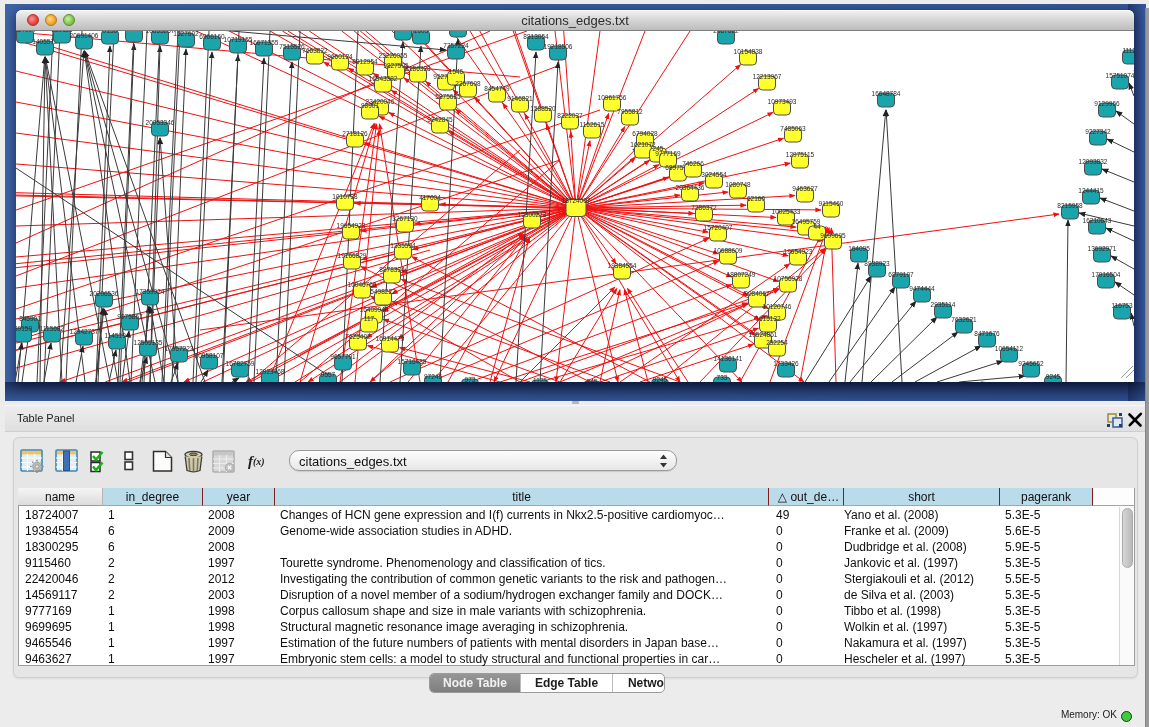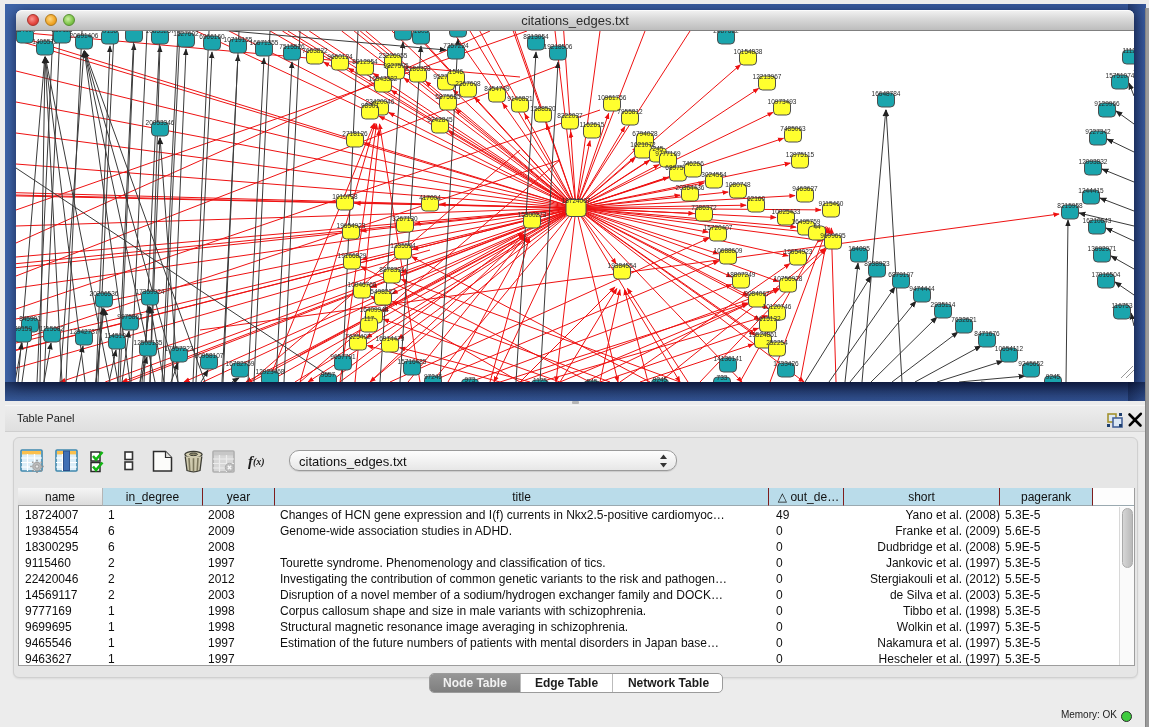--- a/index.html
+++ b/index.html
@@ -23,24 +23,24 @@
 #thead .h3{left:257px;width:494px}
 #thead .h4{left:751px;width:75px;text-align:center;padding-left:5px}
 #thead .h5{left:826px;width:156px}
 #thead .h6{left:982px;width:93px}
 #thead .h7{left:1075px;width:41px;background:#fdfdfd;border-right:none}
 #rows{position:absolute;left:18px;top:507px;width:1100px;font-size:12px;color:#0f0f0f}
 .row{position:relative;height:16px;line-height:16px;white-space:nowrap}
 .row span{position:absolute;overflow:hidden}
 .c0{left:7px;width:90px} .c1{left:90px;width:90px} .c2{left:190px;width:64px}
 .c3{left:262px;width:488px} .c4{left:758px;width:66px}
-.c5{left:826px;width:156px;text-align:right} .c6{left:987px;width:90px}
+.c5{left:826px;width:156px;text-align:left} .c6{left:987px;width:90px}
 #vsb{position:absolute;left:1119px;top:507px;width:15px;height:158px;background:#fafafa;border-left:1px solid #d8d8d8}
 #vsb .th{position:absolute;left:2px;top:1px;width:11px;height:60px;border-radius:6px;background:linear-gradient(90deg,#d6d6d6,#b9b9b9);border:1px solid #aaa}
-#tabs{position:absolute;left:429px;top:673px;width:294px;height:20px;border:1px solid #9b9b9b;border-radius:5px;background:#fff;font-size:12px;font-weight:bold;overflow:hidden}
+#tabs{position:absolute;left:429px;top:673px;width:236px;height:20px;border:1px solid #9b9b9b;border-radius:5px;background:#fff;font-size:12px;font-weight:bold;overflow:hidden}
 #tabs span{position:absolute;top:0;height:20px;line-height:19px;text-align:center}
 #tabs .s0{left:0;width:90px;background:linear-gradient(#969696,#7c7c7c);color:#f2f2f2}
 #tabs .s1{left:90px;width:92px;color:#1c1c1c;border-left:1px solid #bbb}
 #tabs .s2{left:182px;width:112px;color:#1c1c1c;border-left:1px solid #bbb}
 #mem{position:absolute;right:32px;top:709px;font-size:10px;color:#222}
 #memdot{position:absolute;left:1121px;top:711px;width:11px;height:11px;border-radius:50%;background:#3ecb3e;border:1px solid #2c2c2c}
 #rstrip{position:absolute;left:1145px;top:8px;width:4px;height:719px;background:#9a9a9a;border-left:1px solid #848484}
 svg .r{stroke:#ee1111;stroke-width:1;fill:none}
 svg .k{stroke:#3a3a3a;stroke-width:1;fill:none}
 svg .nl{font-size:6.5px;fill:#2b2b2b;text-anchor:middle;font-family:"Liberation Sans",sans-serif}
@@ -1047,20 +1047,21 @@
         <span class="c2">1997</span>
         <span class="c3">Estimation of the future numbers of patients with mental disorders in Japan base…</span>
         <span class="c4">0</span>
         <span class="c5">Nakamura et al. (1997)</span>
         <span class="c6">5.3E-5</span>
       </div>
 <div class="row">
         <span class="c0">9463627</span>
         <span class="c1">1</span>
         <span class="c2">1997</span>
+        <span class="c3">Embryonic stem cells: a model to study structural and functional properties in car…</span>
         <span class="c4">0</span>
         <span class="c5">Hescheler et al. (1997)</span>
         <span class="c6">5.3E-5</span>
       </div>
 </div>
 <div id="vsb">
       <div class="th"></div>
     </div>
 <div id="tabs">
       <span class="s0">Node Table</span>

